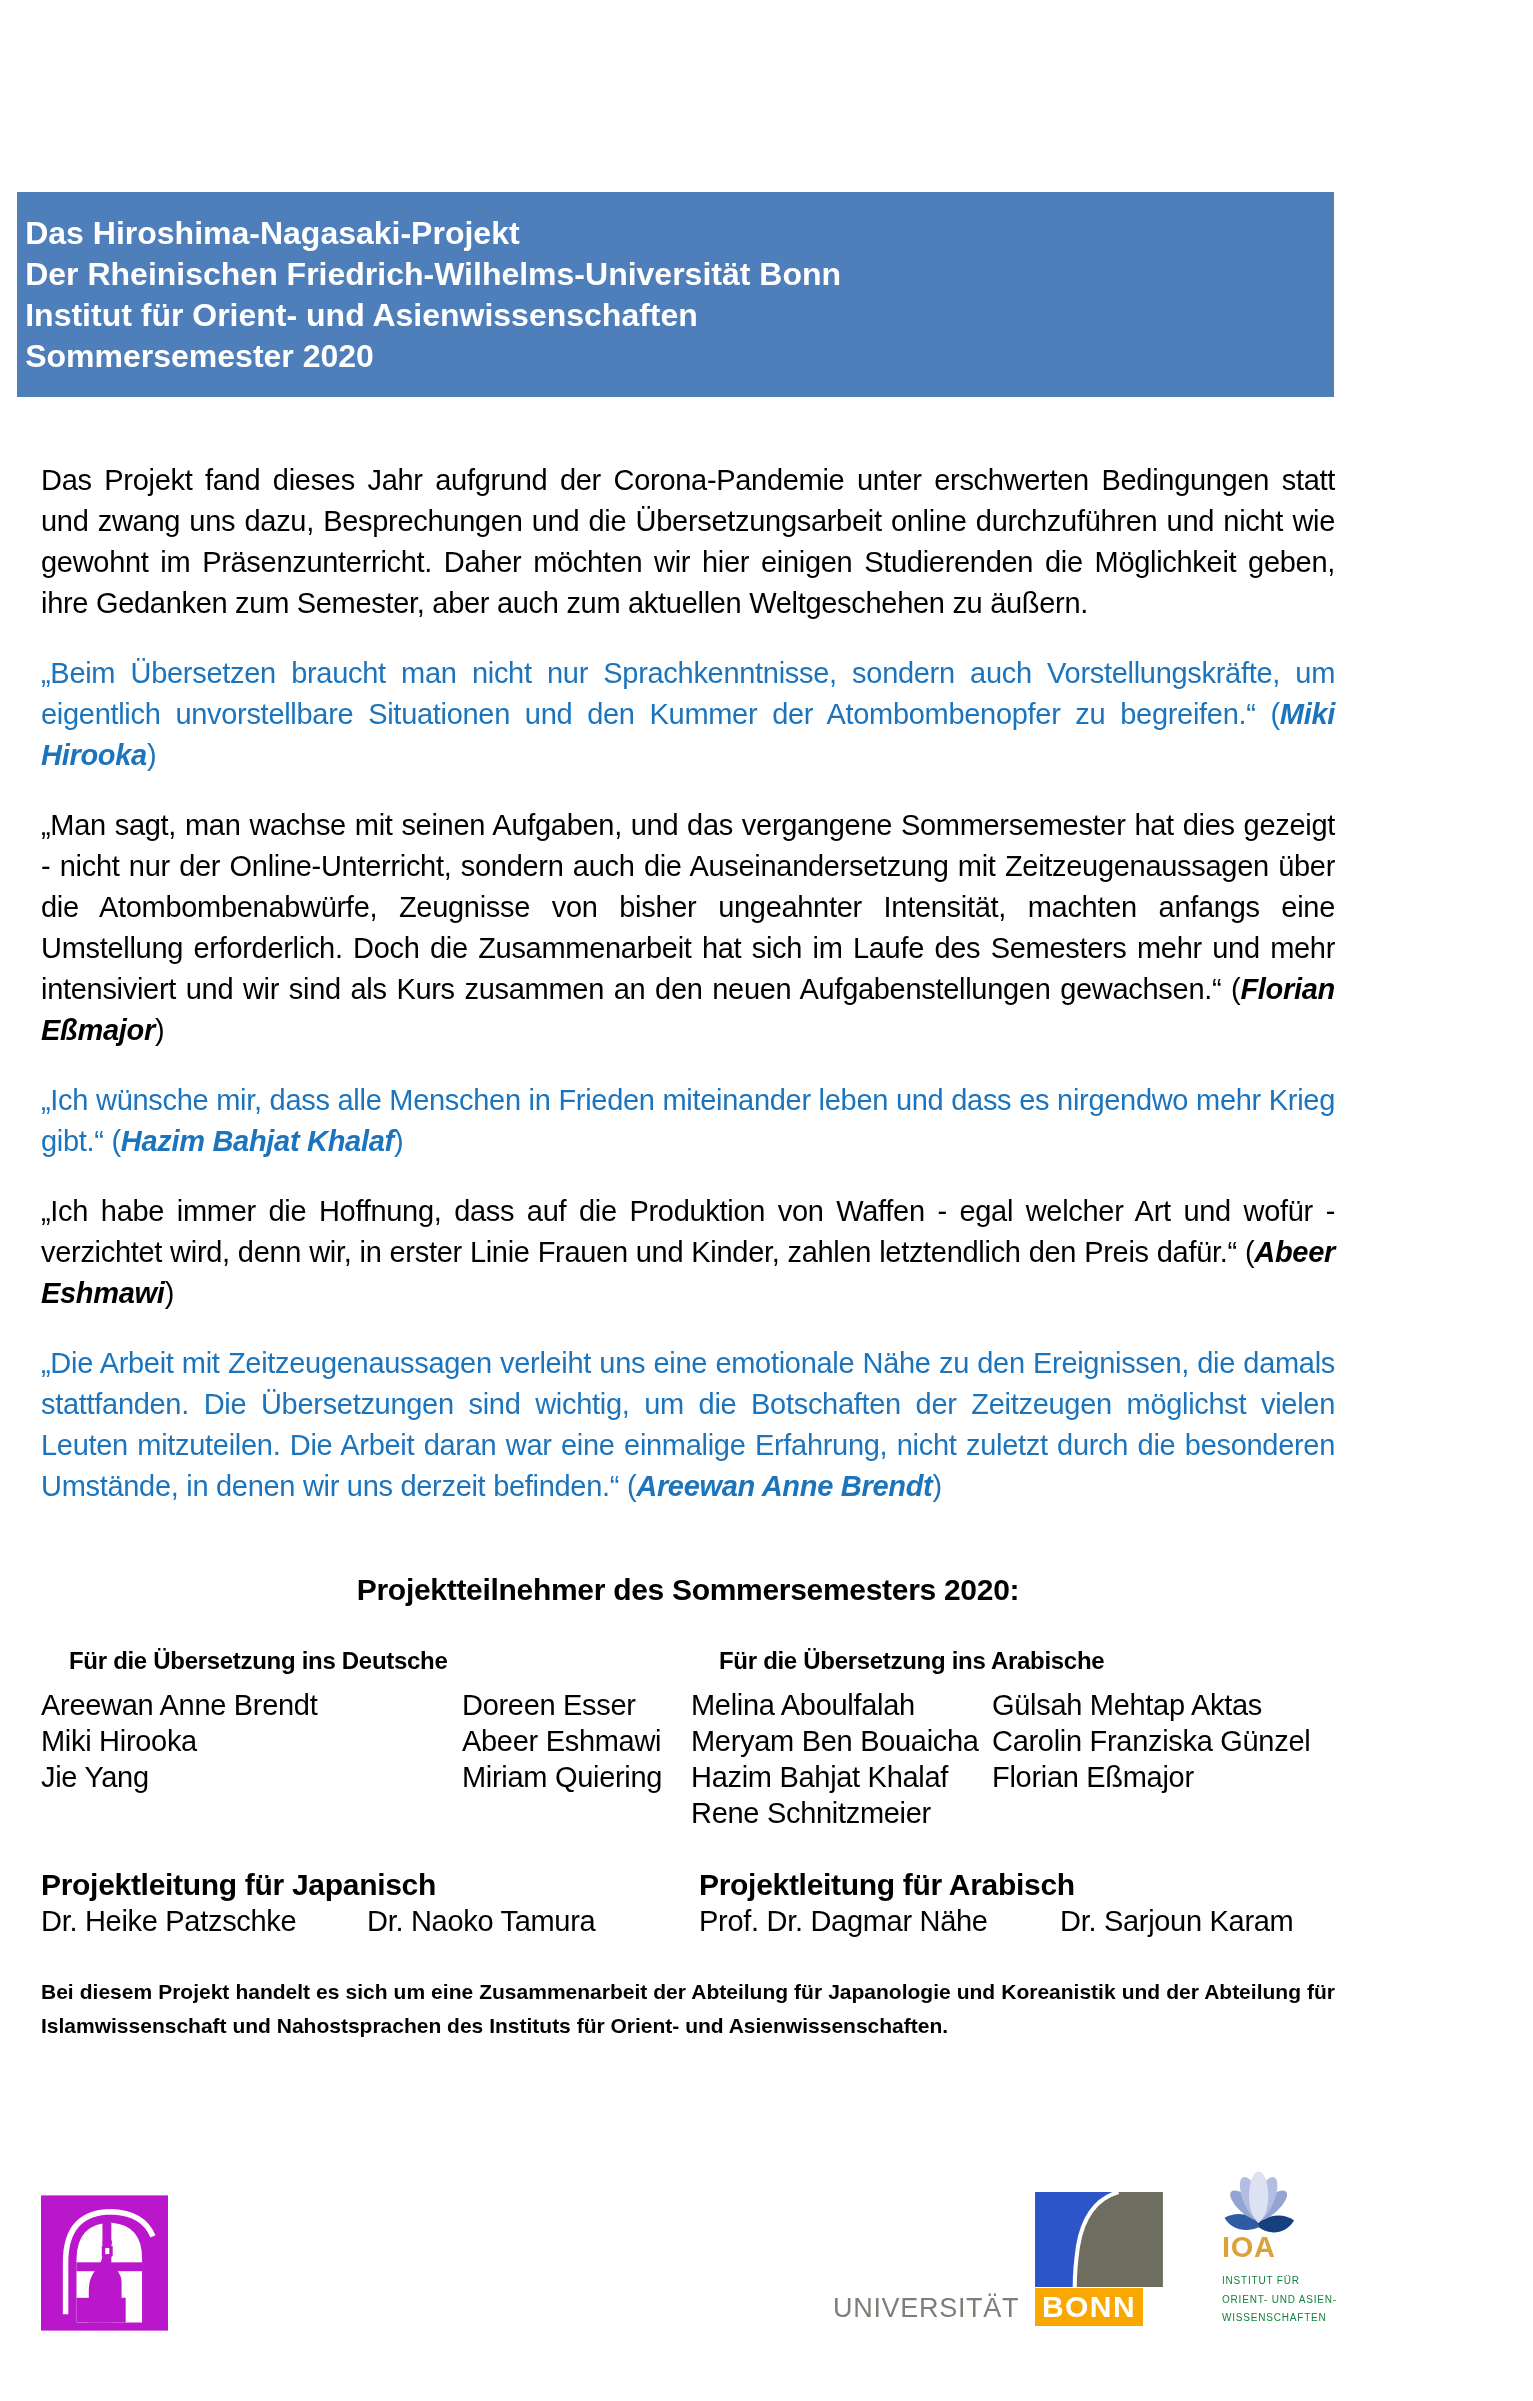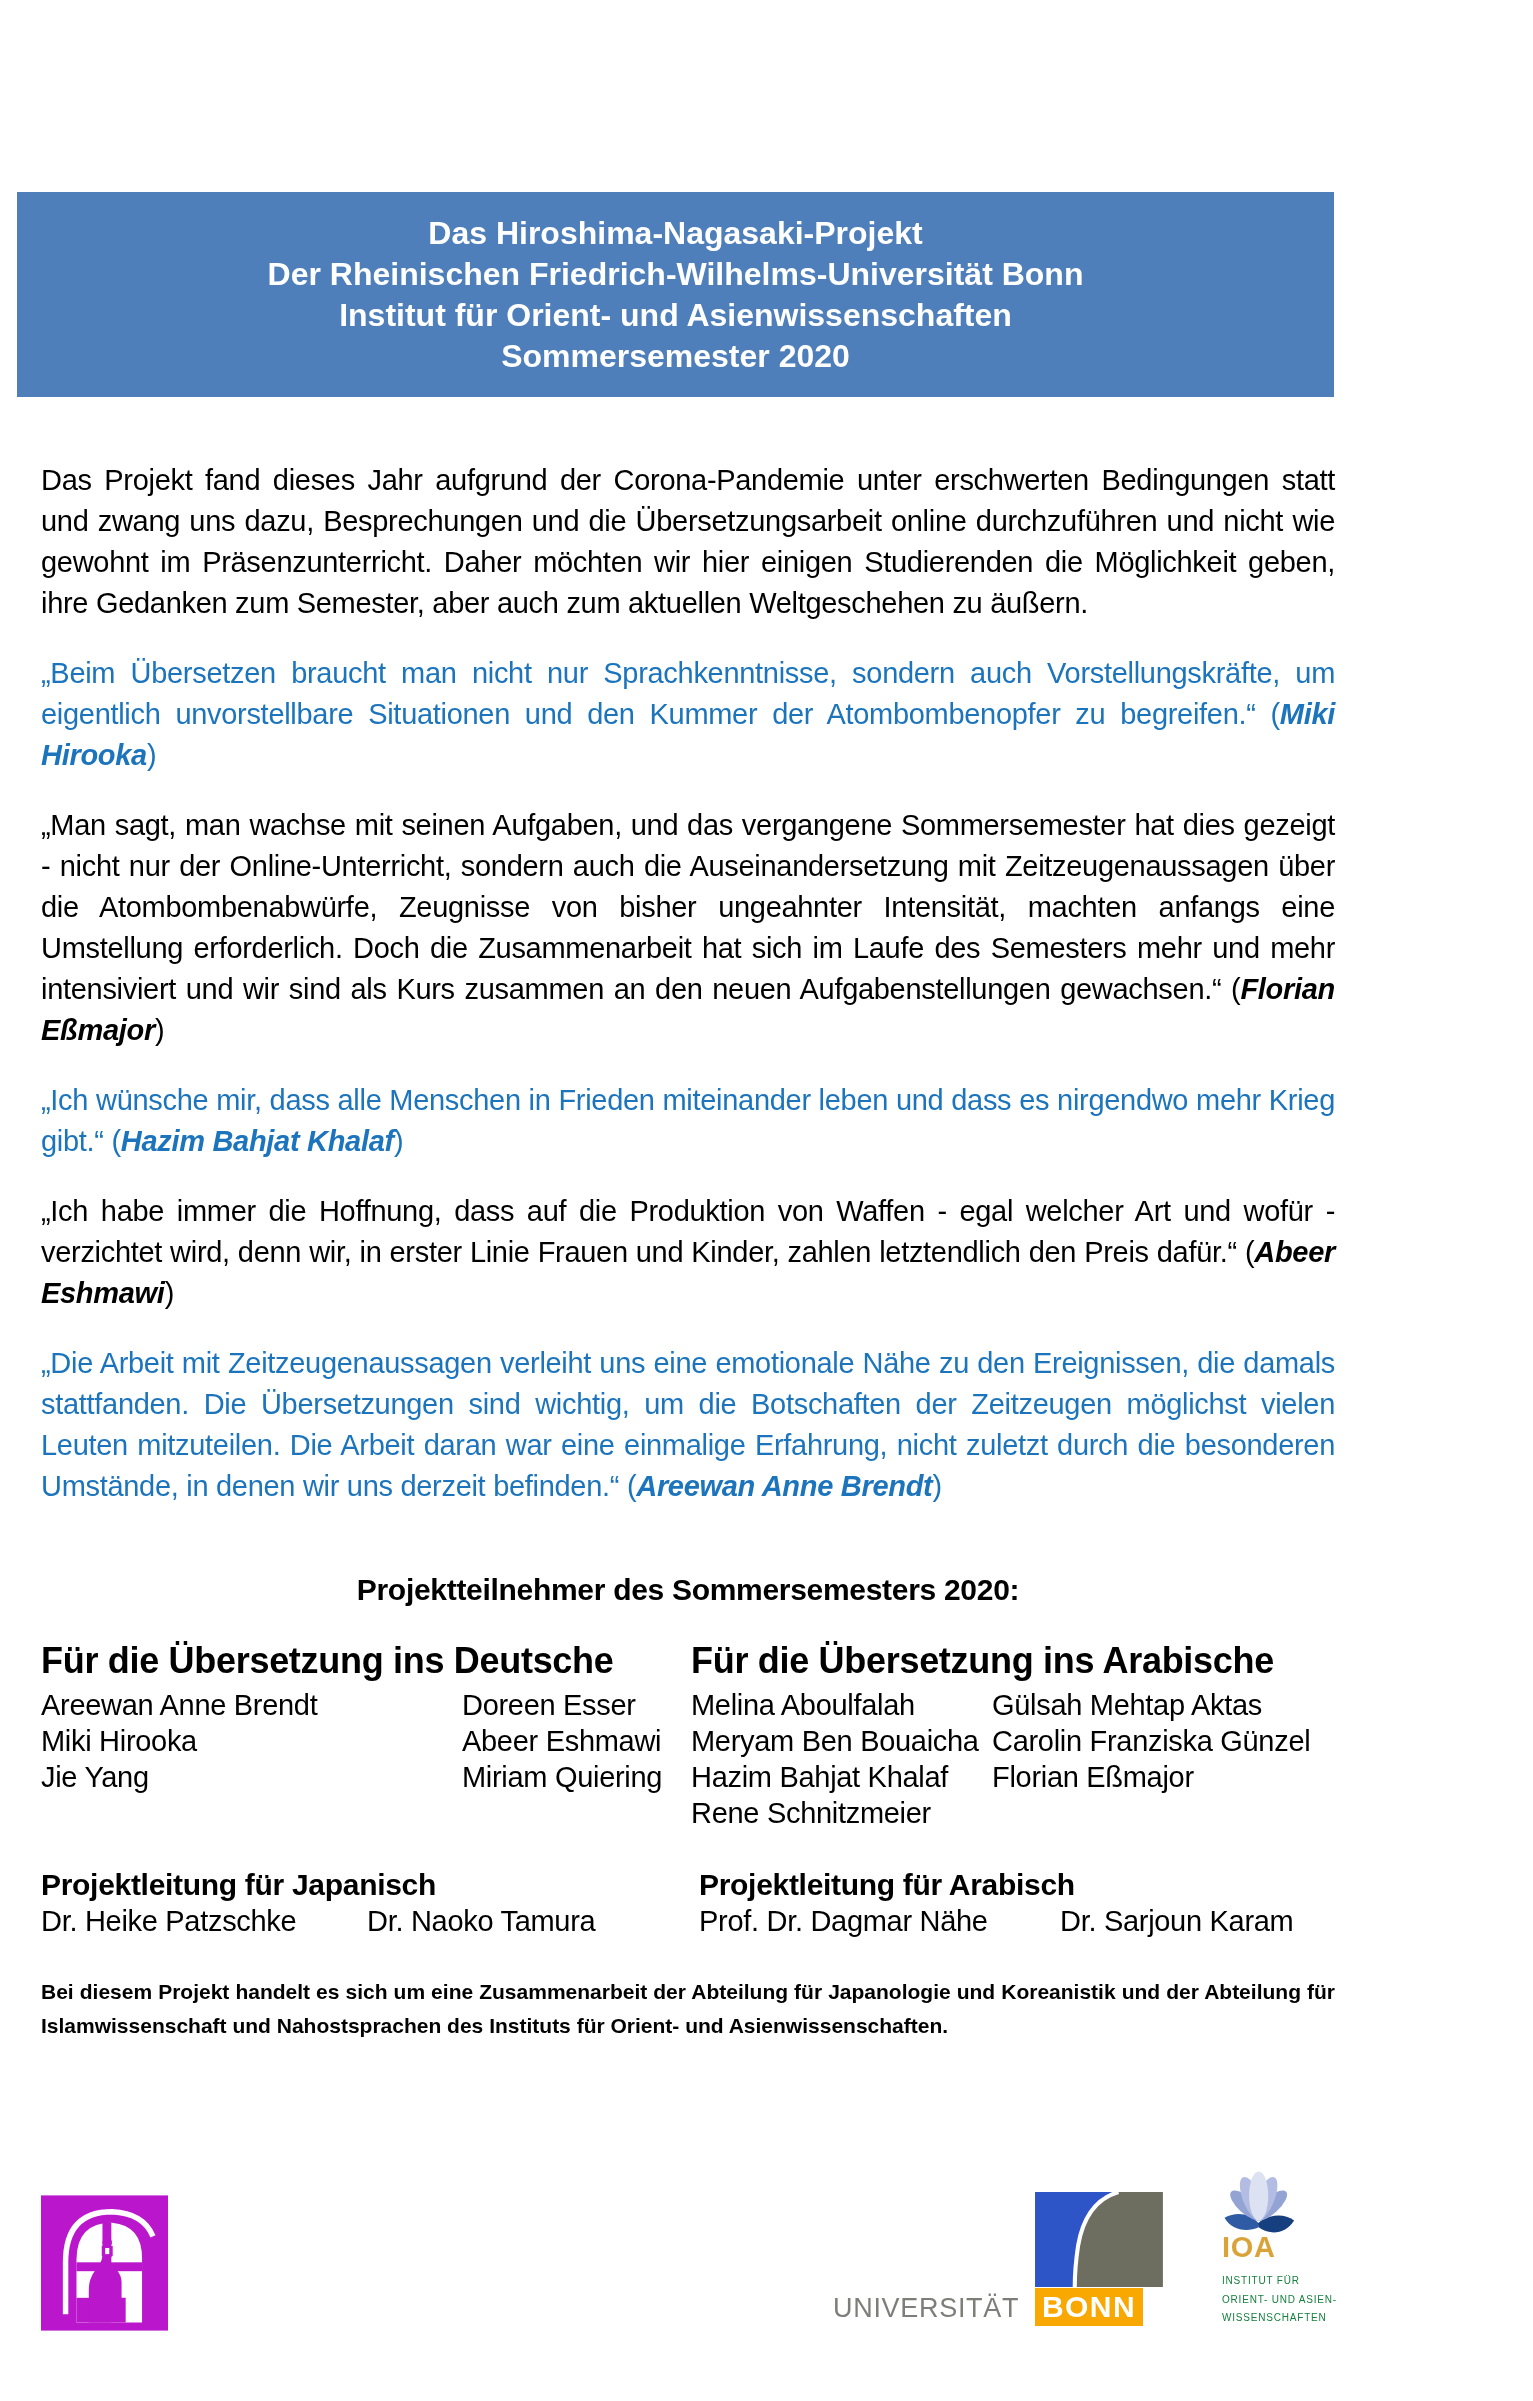--- a/index.html
+++ b/index.html
@@ -4,40 +4,40 @@
 <style>
   html,body{margin:0;padding:0;background:#e8e8e8;}
   .page{
     position:relative;width:1534px;height:2401px;background:#ffffff;
     font-family:"Liberation Sans","DejaVu Sans",sans-serif;color:#000;
     overflow:hidden;margin:0 auto;
   }
   .content{padding:192px 199px 0 41px;}
   .banner{
     box-sizing:border-box;margin-left:-24px;width:1317px;
-    background:#4e7fba;color:#ffffff;text-align:center;
+    background:#4e7fba;color:#ffffff;
     padding:20.5px 8.2px;font-weight:bold;font-size:32px;line-height:41px;
   }
   .banner div{white-space:nowrap;}
   .para{
     font-size:29px;line-height:41px;letter-spacing:-0.3px;
     text-align:justify;margin:0 0 29px 0;
   }
   .first-para{margin-top:63px;}
   .blue{color:#1b74bc;}
   .author{font-weight:bold;font-style:italic;}
   .section-heading{
     font-size:30px;font-weight:bold;text-align:center;
     margin:66px 0 36px 0;letter-spacing:-0.3px;
   }
   .grid{
     display:grid;grid-template-columns:421px 229px 301px 1fr;
     font-size:29px;line-height:36px;letter-spacing:-0.3px;
   }
-  .grid .hdr{font-weight:bold;font-size:36px;padding-bottom:8.2px;}
+  .grid .hdr{font-weight:bold;font-size:24px;padding-bottom:8.2px;margin-left:28px;}
   .span12{grid-column:1/3;}
   .span34{grid-column:3/5;}
   .lead-grid{
     display:grid;grid-template-columns:326px 332px 361px 1fr;
     font-size:29px;line-height:36px;letter-spacing:-0.3px;margin-top:36px;
   }
   .lead-grid .hdr{font-weight:bold;font-size:30px;}
   .footnote{
     font-size:21px;line-height:34px;text-align:justify;
     letter-spacing:0;margin:36px 0 0 0;font-weight:bold;

